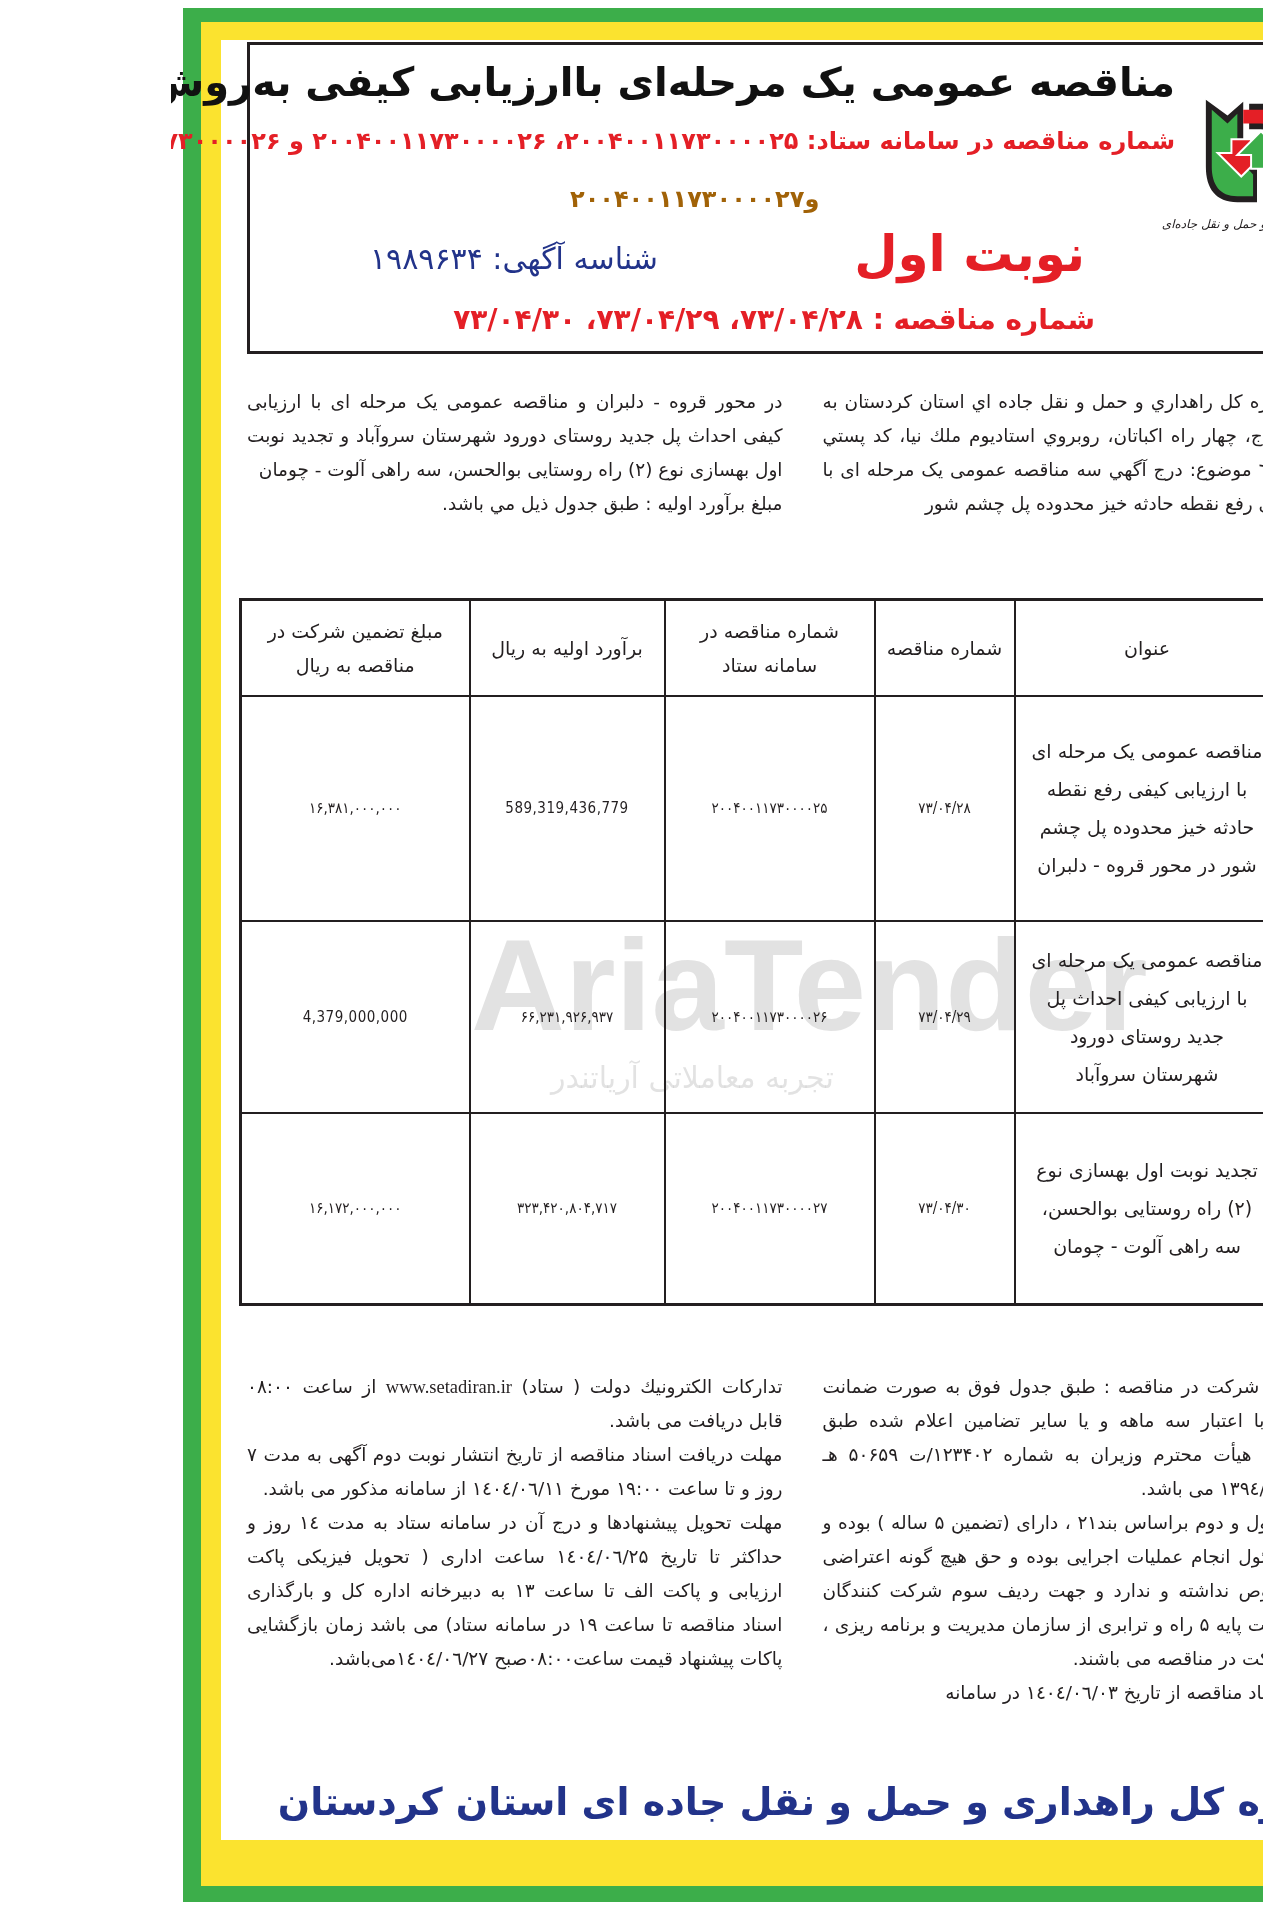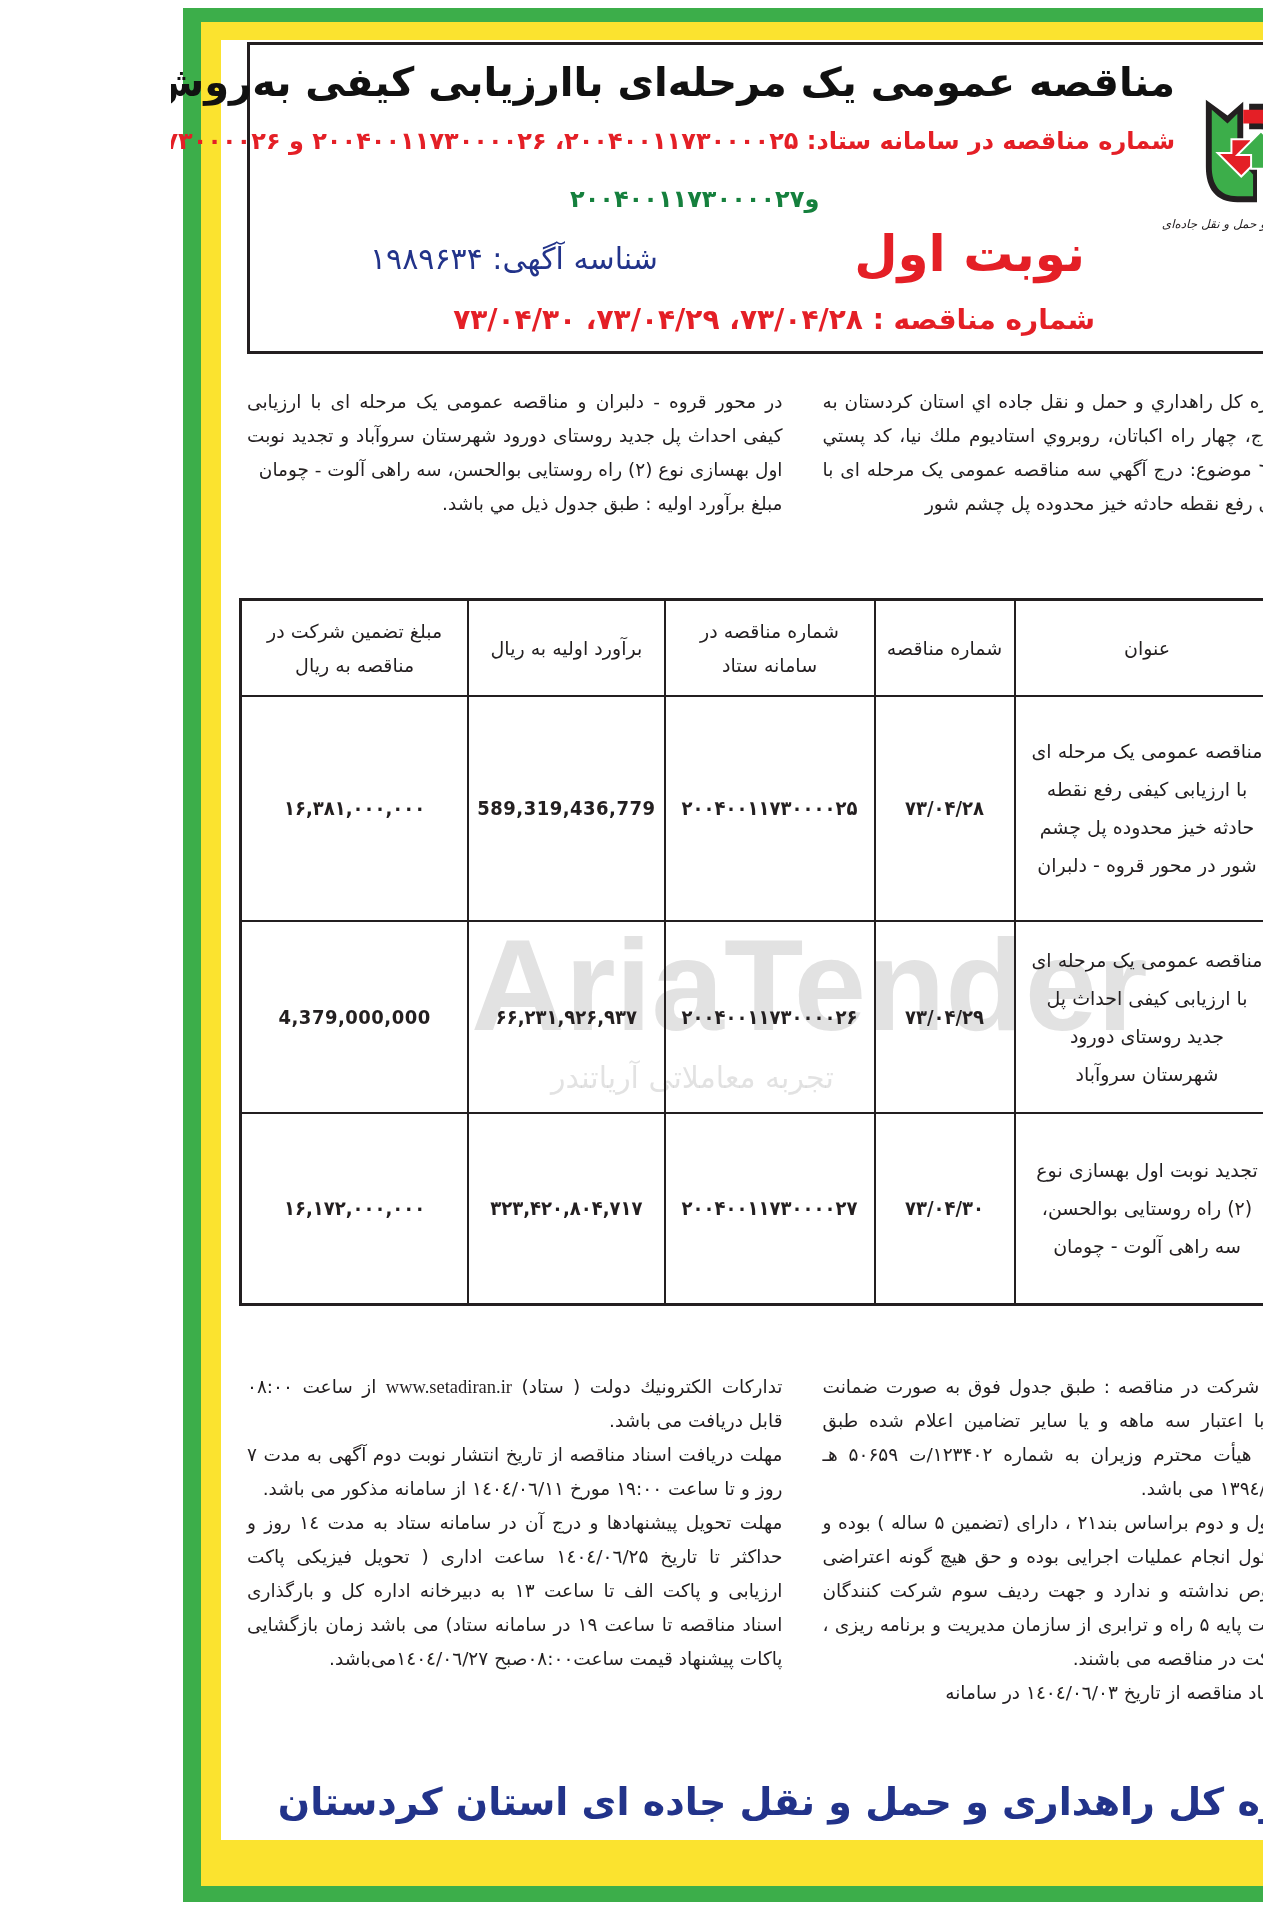--- a/index.html
+++ b/index.html
@@ -37,21 +37,21 @@
     position: absolute; right: 180px; top: 14px; width: 920px; text-align: center;
     font-family: "DejaVu Sans", sans-serif; font-weight: 900; font-size: 40px;
     color: #111; letter-spacing: -1px; white-space: nowrap;
   }
   .setad-line {
     position: absolute; right: 180px; top: 82px; width: 920px; text-align: right;
     font-size: 24px; font-weight: 700; color: #e41f26; white-space: nowrap;
   }
   .setad-line2 {
     position: absolute; left: 320px; top: 140px; font-size: 24px; font-weight: 700;
-    color: #15803d; white-space: nowrap;
+    color: #a16207; white-space: nowrap;
   }
   .nobat {
     position: absolute; right: 270px; top: 180px; font-size: 50px; font-weight: 900;
     color: #e41f26; white-space: nowrap;
   }
   .shenase {
     position: absolute; left: 120px; top: 196px; font-size: 30px; color: #22338a;
     white-space: nowrap;
   }
   .tender-nums {
@@ -74,21 +74,21 @@
     position: absolute; left: 18px; top: 558px; width: 1122px; border-collapse: collapse;
     border: 3px solid #231f20; direction: rtl;
   }
   .tbl th, .tbl td {
     border: 2px solid #231f20; text-align: center; vertical-align: middle;
     font-size: 19px; color: #231f20; font-family: "DejaVu Sans", sans-serif;
     font-weight: normal; padding: 6px 8px; line-height: 38px;
   }
   .tbl th { height: 96px; line-height: 34px; }
   .tbl td.title-cell { line-height: 38px; padding: 12px 14px; }
-  .tbl .num { font-family: "DejaVu Sans Condensed", "DejaVu Sans", sans-serif; font-size: 20px; letter-spacing: 0.5px; font-weight: bold; }
+  .tbl .num { font-family: "DejaVu Sans Condensed", "DejaVu Sans", sans-serif; font-size: 15px; letter-spacing: 0.5px; }
 
   .watermark {
     position: absolute; left: 250px; top: 870px; font-size: 130px; font-weight: 900;
     color: rgba(150,150,150,0.28); direction: ltr; white-space: nowrap; pointer-events: none;
     font-family: "Liberation Sans", sans-serif;
   }
   .watermark-sub {
     position: absolute; left: 330px; top: 1020px; font-size: 30px;
     color: rgba(150,150,150,0.28); white-space: nowrap; pointer-events: none;
   }

